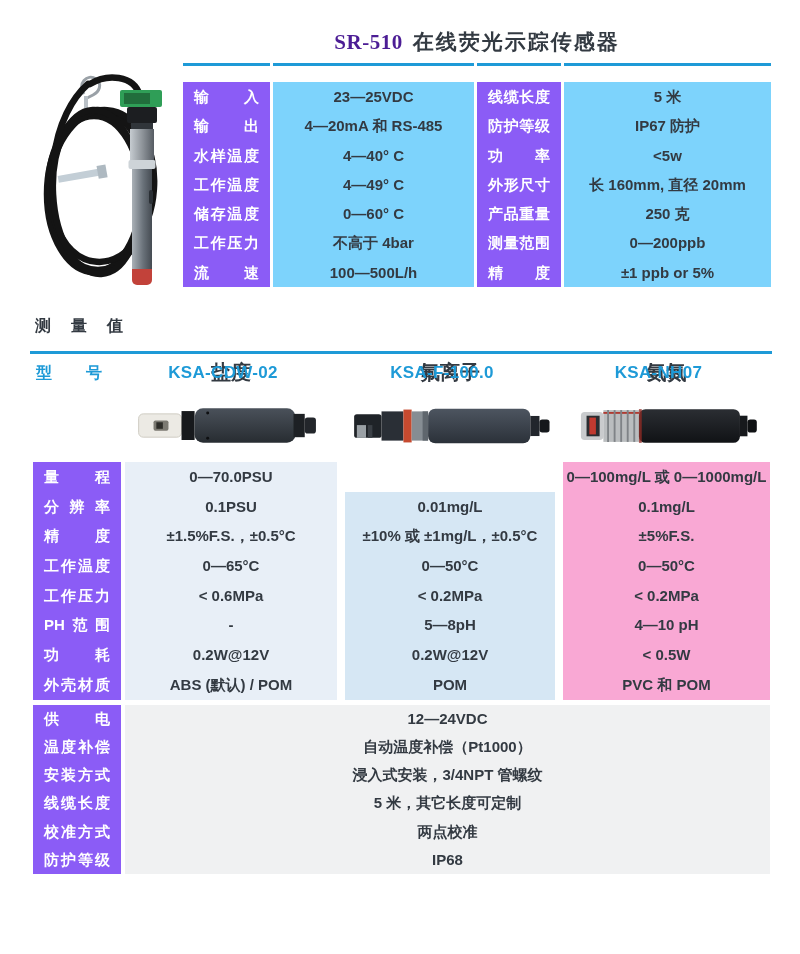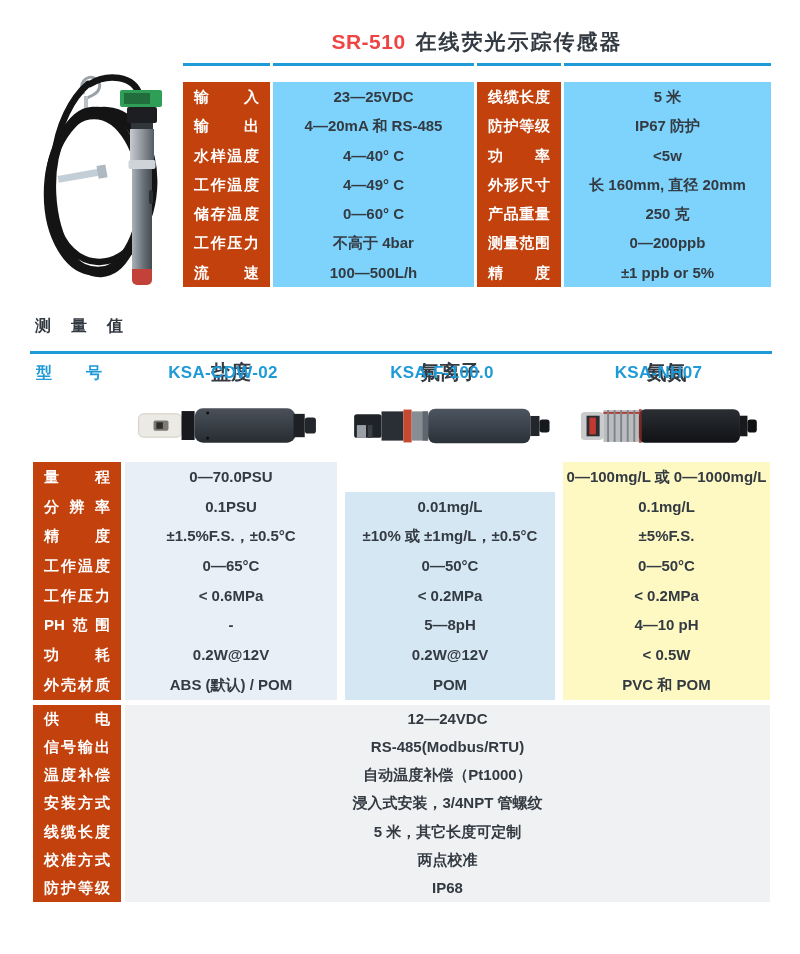--- a/index.html
+++ b/index.html
@@ -5,34 +5,34 @@
   html,body{margin:0;padding:0;background:#ffffff;}
   body{
     width:800px;height:954px;position:relative;overflow:hidden;
     font-family:"Liberation Sans","DejaVu Sans",sans-serif;
     color:#333a42;
   }
   
   .title{position:absolute;left:183px;top:24px;width:588px;height:36px;
     display:flex;align-items:center;justify-content:center;gap:10px;
     font-size:21px;font-weight:700;}
-  .title .model{color:#ef4444;letter-spacing:.5px;}
+  .title .model{color:#4c1d95;letter-spacing:.5px;font-family:Liberation Serif, serif;}
   .title .name{color:#333a42;letter-spacing:2px;}
   .uline{position:absolute;left:183px;top:63px;display:grid;
     grid-template-columns:87px 3px 201px 3px 84px 3px 207px;}
   .uline .seg{height:3px;background:#1e9ad7;}
   .uc1{grid-column:1}.uc3{grid-column:3}.uc5{grid-column:5}.uc7{grid-column:7}
 
   
   .hero{position:absolute;left:28px;top:72px;width:152px;height:220px;}
 
   
   .top-table{position:absolute;left:183px;top:82px;}
   .trow{display:grid;grid-template-columns:87px 3px 201px 3px 84px 3px 207px;height:29.3px;}
-  .lbl{background:#c2410c;color:#fff;font-size:15px;font-weight:700;
+  .lbl{background:#8b5cf6;color:#fff;font-size:15px;font-weight:700;
     padding:0 11px;line-height:29.3px;text-align:justify;text-align-last:justify;}
   .trow .lbl1{grid-column:1}.trow .val1{grid-column:3}
   .trow .lbl2{grid-column:5}.trow .val2{grid-column:7}
   .val{font-size:15px;font-weight:600;text-align:center;line-height:29.3px;color:#333a42;}
   .top-table .val{background:#7dd3fc;}
 
   
   .cmp-head,.model-row,.probe-row,.mrow,.crow{
     display:grid;grid-template-columns:88px 4px 212px 8px 210px 8px 207px;}
   .c1{grid-column:1}.c3{grid-column:3}.c5{grid-column:5}.c7{grid-column:7}
@@ -51,21 +51,21 @@
 
   .probe-row{position:absolute;left:33px;top:392px;height:68px;align-items:center;}
   .probe-row .pcell{display:flex;align-items:center;justify-content:center;}
 
   .main-table{position:absolute;left:33px;top:462px;}
   .mrow{height:29.7px;}
   .mrow .lbl{line-height:29.7px;}
   .mrow .val{line-height:29.7px;}
   .mrow .val1{background:#e8eff7;}
   .mrow .val2{background:#d6e7f4;}
-  .mrow .val3{background:#fef9c3;}
+  .mrow .val3{background:#f9a8d4;}
 
   
   .common-table{position:absolute;left:33px;top:705px;}
   .crow{grid-template-columns:88px 4px 645px;height:28.15px;}
   .crow .lbl{line-height:28.15px;grid-column:1;}
   .crow .val{line-height:28.15px;grid-column:3;background:#f0f1f2;}
 </style>
 </head>
 <body>
 
@@ -302,24 +302,20 @@
     <div class="val val3 c7">PVC 和 POM</div>
   </div>
 </div>
 
 <div class="common-table">
   <div class="crow">
     <div class="lbl">供电</div>
     <div class="val">12—24VDC</div>
   </div>
   <div class="crow">
-    <div class="lbl">信号输出</div>
-    <div class="val">RS-485(Modbus/RTU)</div>
-  </div>
-  <div class="crow">
     <div class="lbl">温度补偿</div>
     <div class="val">自动温度补偿（Pt1000）</div>
   </div>
   <div class="crow">
     <div class="lbl">安装方式</div>
     <div class="val">浸入式安装，3/4NPT 管螺纹</div>
   </div>
   <div class="crow">
     <div class="lbl">线缆长度</div>
     <div class="val">5 米，其它长度可定制</div>

